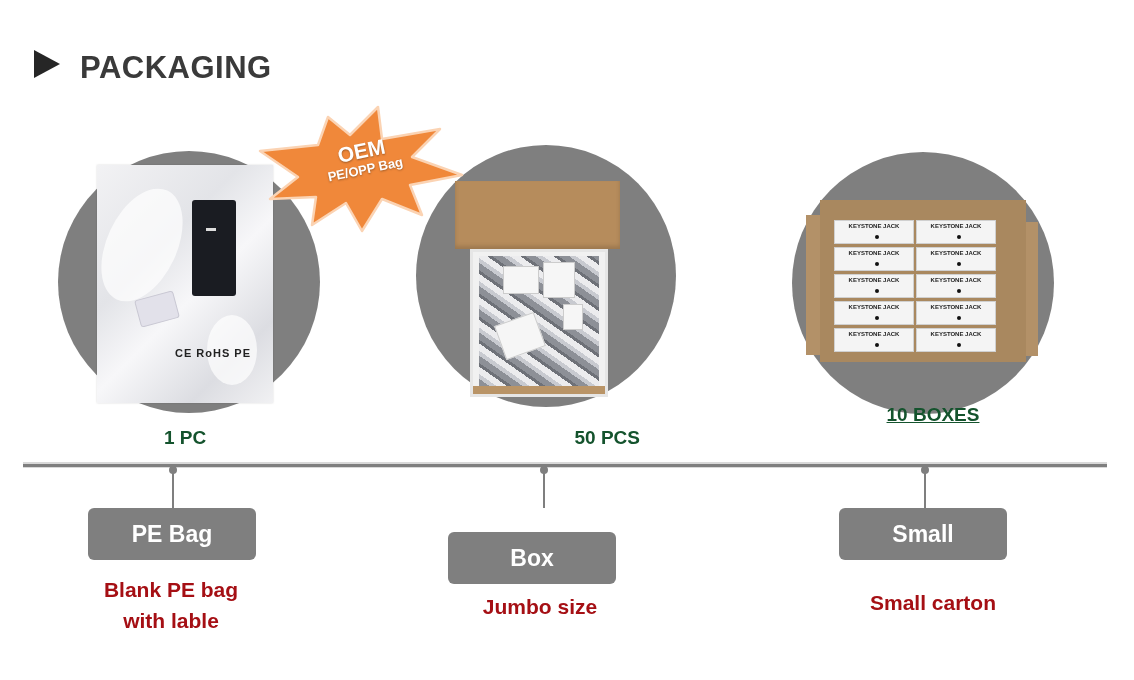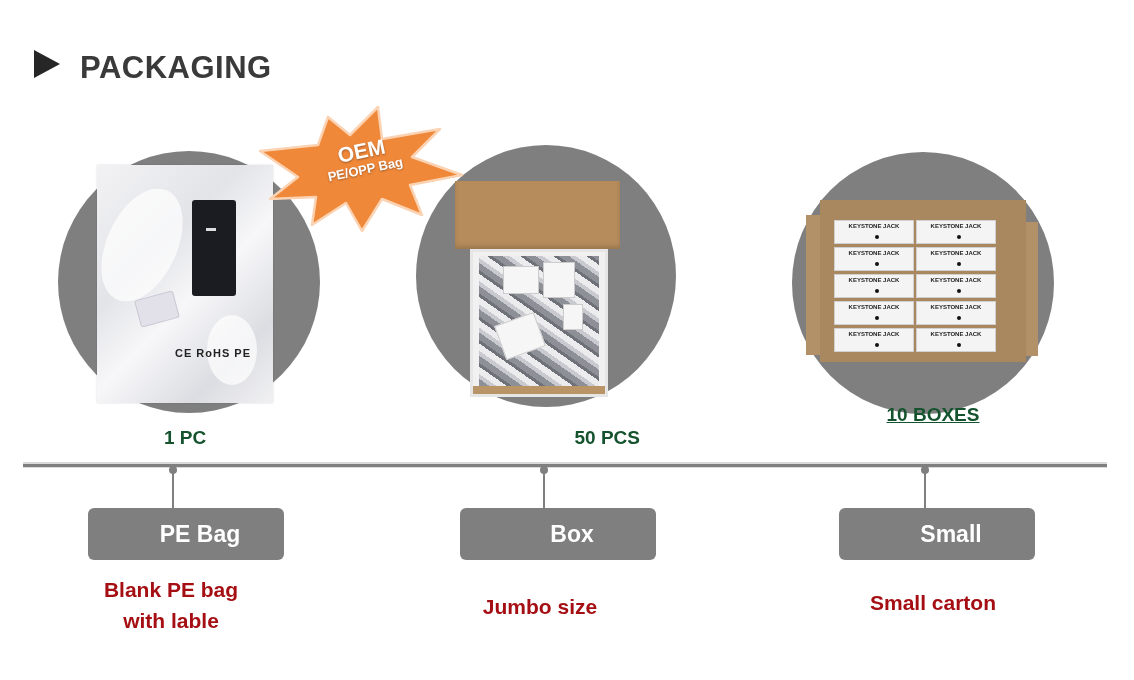--- a/index.html
+++ b/index.html
@@ -40,21 +40,21 @@
   .burst-text { position:absolute; left:308px; top:140px; width:110px; text-align:center; color:#fff; transform:rotate(-12deg); text-shadow:0 1px 2px rgba(0,0,0,0.35); }
   .burst-text .oem { font-size:21px; font-weight:bold; display:block; line-height:22px; }
   .burst-text .pe { font-size:13px; font-weight:bold; display:block; }
 
   .qty { position:absolute; font-size:19px; font-weight:bold; color:#14532d; text-align:center; width:200px; }
 
   .timeline { position:absolute; left:23px; top:462px; width:1084px; height:6px; background:#d9d9d9; }
   .timeline-line { position:absolute; left:0; right:0; top:2px; height:3px; background:#7f7f7f; }
   .node-dot { position:absolute; width:8px; height:8px; border-radius:50%; background:#7f7f7f; top:466px; }
   .node-stem { position:absolute; width:2px; background:#7f7f7f; top:470px; height:38px; }
-  .tag { position:absolute; top:508px; width:168px; height:52px; background:#7f7f7f; border-radius:6px; color:#fff; font-size:23px; font-weight:bold; display:flex; align-items:center; justify-content:center;padding-left:28px; }
+  .tag { position:absolute; top:508px; width:168px; height:52px; background:#7f7f7f; border-radius:6px; color:#fff; font-size:23px; font-weight:bold; display:flex; align-items:center; justify-content:center; }
   .desc { position:absolute; color:#a50f14; font-size:21px; font-weight:bold; text-align:center; width:220px; line-height:31px; }
 </style>
 </head>
 <body>
 
 <div class="title-row">
   <div class="title-arrow"></div>
   <div class="title-text">PACKAGING</div>
 </div>
 
@@ -135,21 +135,21 @@
   </div>
 
 <div class="node-dot" style="left:169px;"></div>
 <div class="node-stem" style="left:172px;"></div>
 <div class="node-dot" style="left:540px;"></div>
 <div class="node-stem" style="left:543px;"></div>
 <div class="node-dot" style="left:921px;"></div>
 <div class="node-stem" style="left:924px;"></div>
 
 <div class="tag" style="left:88px;">PE Bag</div>
-<div class="tag" style="left:460px;">Box</div>
+<div class="tag" style="left:448px;margin-top:24px;">Box</div>
 <div class="tag" style="left:839px;">Small</div>
 
 <div class="desc" style="left:61px;top:574px;">
   <div>Blank PE bag</div>
   <div>with lable</div>
 </div>
 <div class="desc" style="left:430px;top:591px;text-align:center;">
   <div>Jumbo size</div>
 </div>
 <div class="desc" style="left:823px;top:587px;">

